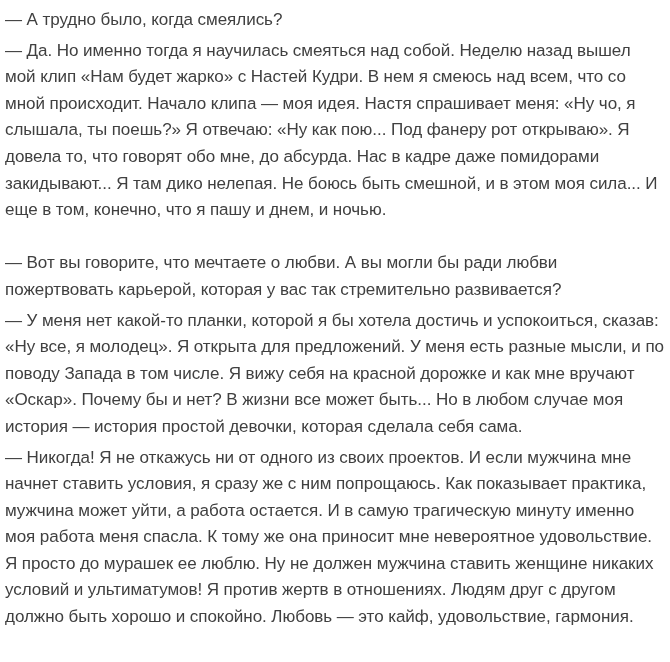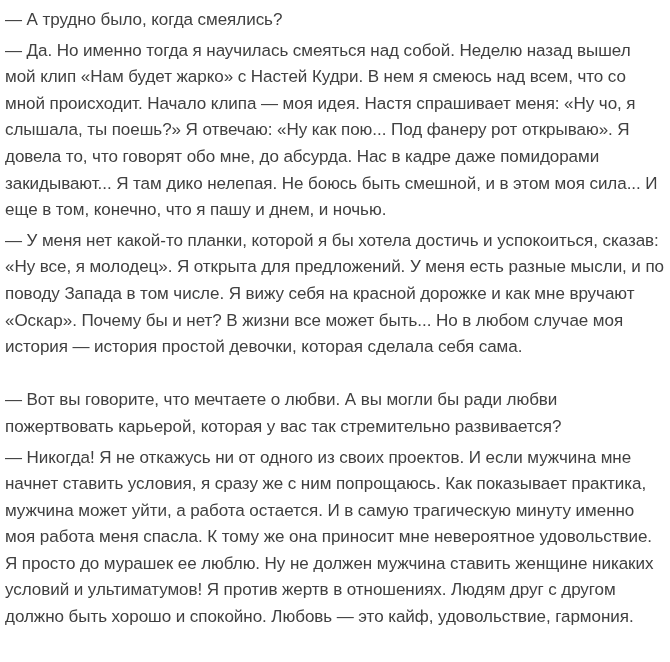--- a/index.html
+++ b/index.html
@@ -56,31 +56,31 @@
     <span class="line" style="display: inline-block; transform-origin: left top; transform: scaleX(0.9909);">— Да. Но именно тогда я научилась смеяться над собой. Неделю назад вышел</span>
     <span class="line" style="display: inline-block; transform-origin: left top; transform: scaleX(0.9909);">мой клип «Нам будет жарко» с Настей Кудри. В нем я смеюсь над всем, что со</span>
     <span class="line" style="display: inline-block; transform-origin: left top; transform: scaleX(0.9909);">мной происходит. Начало клипа — моя идея. Настя спрашивает меня: «Ну чо, я</span>
     <span class="line" style="display: inline-block; transform-origin: left top; transform: scaleX(0.9909);">слышала, ты поешь?» Я отвечаю: «Ну как пою... Под фанеру рот открываю». Я</span>
     <span class="line" style="display: inline-block; transform-origin: left top; transform: scaleX(0.9909);">довела то, что говорят обо мне, до абсурда. Нас в кадре даже помидорами</span>
     <span class="line" style="display: inline-block; transform-origin: left top; transform: scaleX(0.9909);">закидывают... Я там дико нелепая. Не боюсь быть смешной, и в этом моя сила... И</span>
     <span class="line" style="display: inline-block; transform-origin: left top; transform: scaleX(0.9909);">еще в том, конечно, что я пашу и днем, и ночью.</span>
   </p>
 
 
+  <p class="para gap-before">
+    <span class="line" style="display: inline-block; transform-origin: left top; transform: scaleX(0.9909);">— Вот вы говорите, что мечтаете о любви. А вы могли бы ради любви</span>
+    <span class="line" style="display: inline-block; transform-origin: left top; transform: scaleX(0.9909);">пожертвовать карьерой, которая у вас так стремительно развивается?</span>
+  </p>
+
   <p class="para">
     <span class="line" style="display: inline-block; transform-origin: left top; transform: scaleX(0.9909);">— У меня нет какой-то планки, которой я бы хотела достичь и успокоиться, сказав:</span>
     <span class="line" style="display: inline-block; transform-origin: left top; transform: scaleX(0.9909);">«Ну все, я молодец». Я открыта для предложений. У меня есть разные мысли, и по</span>
     <span class="line" style="display: inline-block; transform-origin: left top; transform: scaleX(0.9909);">поводу Запада в том числе. Я вижу себя на красной дорожке и как мне вручают</span>
     <span class="line" style="display: inline-block; transform-origin: left top; transform: scaleX(0.9909);">«Оскар». Почему бы и нет? В жизни все может быть... Но в любом случае моя</span>
     <span class="line" style="display: inline-block; transform-origin: left top; transform: scaleX(0.9909);">история — история простой девочки, которая сделала себя сама.</span>
-  </p>
-
-  <p class="para gap-before">
-    <span class="line" style="display: inline-block; transform-origin: left top; transform: scaleX(0.9909);">— Вот вы говорите, что мечтаете о любви. А вы могли бы ради любви</span>
-    <span class="line" style="display: inline-block; transform-origin: left top; transform: scaleX(0.9909);">пожертвовать карьерой, которая у вас так стремительно развивается?</span>
   </p>
 
   <p class="para">
     <span class="line" style="display: inline-block; transform-origin: left top; transform: scaleX(0.9909);">— Никогда! Я не откажусь ни от одного из своих проектов. И если мужчина мне</span>
     <span class="line" style="display: inline-block; transform-origin: left top; transform: scaleX(0.9909);">начнет ставить условия, я сразу же с ним попрощаюсь. Как показывает практика,</span>
     <span class="line" style="display: inline-block; transform-origin: left top; transform: scaleX(0.9909);">мужчина может уйти, а работа остается. И в самую трагическую минуту именно</span>
     <span class="line" style="display: inline-block; transform-origin: left top; transform: scaleX(0.9909);">моя работа меня спасла. К тому же она приносит мне невероятное удовольствие.</span>
     <span class="line" style="display: inline-block; transform-origin: left top; transform: scaleX(0.9909);">Я просто до мурашек ее люблю. Ну не должен мужчина ставить женщине никаких</span>
     <span class="line" style="display: inline-block; transform-origin: left top; transform: scaleX(0.9909);">условий и ультиматумов! Я против жертв в отношениях. Людям друг с другом</span>
     <span class="line" style="display: inline-block; transform-origin: left top; transform: scaleX(0.9909);">должно быть хорошо и спокойно. Любовь — это кайф, удовольствие, гармония.</span>

